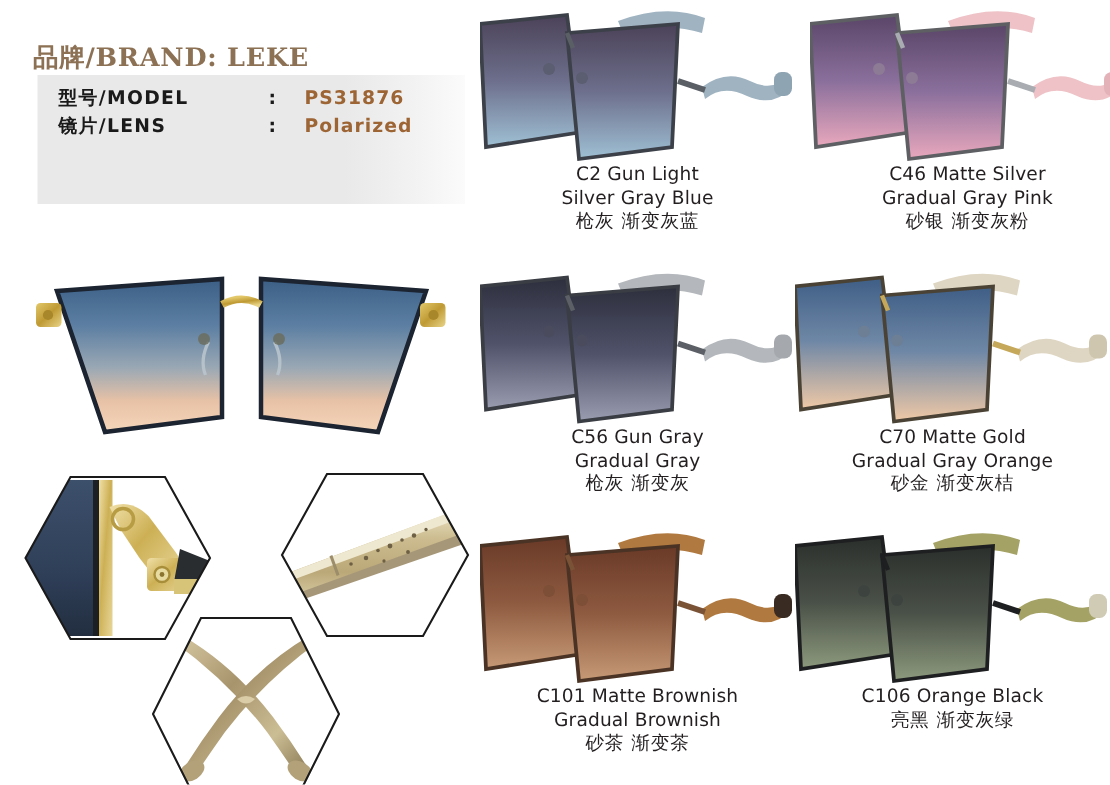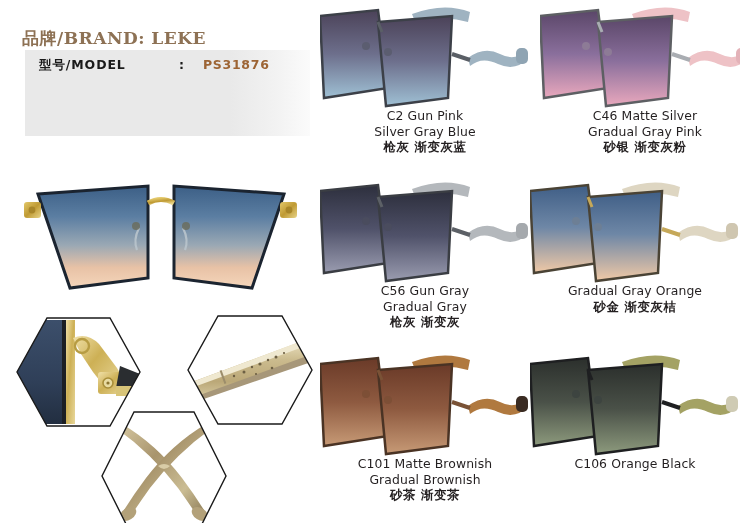--- a/index.html
+++ b/index.html
@@ -115,34 +115,37 @@
   }
   .cap-line1, .cap-line2 {
     font-size: 12.4px;
     line-height: 15.5px;
     font-weight: 500;
     letter-spacing: 0.1px;
   }
   .cap-cn {
     font-size: 12.4px;
     line-height: 16px;
-    font-weight: 700;
+    font-weight: 400;
     letter-spacing: 0.6px;
   }
 </style>
 </head>
 <body>
 
 <div id="left-column">
 
   <div id="brand-title">品牌/BRAND: LEKE</div>
 
   <div id="spec-box">
     <div class="spec-row wide">
       <span class="spec-label">型号/MODEL</span><span class="spec-colon">:</span><span class="spec-value">PS31876</span>
+    </div>
+    <div class="spec-row wide">
+      <span class="spec-label">镜片/LENS</span><span class="spec-colon">:</span><span class="spec-value">Polarized</span>
     </div>
   </div>
 
   <div id="hero-glasses">
     <svg width="305" height="155" viewBox="0 0 305 155">
       <defs>
         <linearGradient id="heroLens" x1="0" y1="0" x2="0" y2="1">
           <stop offset="0%" stop-color="#3c5f86"></stop>
           <stop offset="30%" stop-color="#5b7ea2"></stop>
           <stop offset="58%" stop-color="#9aa8b4"></stop>
@@ -298,21 +301,21 @@
         <rect x="196" y="46" width="12" height="16" rx="5" fill="#8fa4b3"></rect>
         <path d="M0,14 L58,8 L68,86 L4,96 Z" fill="url(#lensA0)" stroke="#3c4048" stroke-width="2.5"></path>
         <path d="M58,20 L132,14 L128,96 L66,104 Z" fill="url(#lensA0)" stroke="#3c4048" stroke-width="2.5"></path>
         <path d="M58,20 L62,30" stroke="#5a5f66" stroke-width="3"></path>
         <path d="M132,52 L150,58" stroke="#5a5f66" stroke-width="4"></path>
         <circle cx="46" cy="44" r="4" fill="#5b5d70"></circle>
         <circle cx="68" cy="50" r="4" fill="#5b5d70"></circle>
       </svg>
     </div>
     <div class="product-caption">
-      <div class="cap-line1">C2 Gun Pink</div>
+      <div class="cap-line1">C2 Gun Light</div>
       <div class="cap-line2">Silver Gray Blue</div>
       <div class="cap-cn">枪灰 渐变灰蓝</div>
     </div>
   </div>
 
   <div class="product-cell" style="left:220px; top:2px;">
     <div class="product-photo">
       <svg width="210" height="108" viewBox="0 0 210 108">
         <defs>
           <linearGradient id="lensA1" x1="0" y1="0" x2="0" y2="1">
@@ -382,20 +385,21 @@
         <rect x="196" y="46" width="12" height="16" rx="5" fill="#cfc6b0"></rect>
         <path d="M0,14 L58,8 L68,86 L4,96 Z" fill="url(#lensA3)" stroke="#4a4335" stroke-width="2.5"></path>
         <path d="M58,20 L132,14 L128,96 L66,104 Z" fill="url(#lensA3)" stroke="#4a4335" stroke-width="2.5"></path>
         <path d="M58,20 L62,30" stroke="#c5a859" stroke-width="3"></path>
         <path d="M132,52 L150,58" stroke="#c5a859" stroke-width="4"></path>
         <circle cx="46" cy="44" r="4" fill="#6d7f95"></circle>
         <circle cx="68" cy="50" r="4" fill="#6d7f95"></circle>
       </svg>
     </div>
     <div class="product-caption">
+      <div class="cap-line1">C70 Matte Gold</div>
       <div class="cap-line2">Gradual Gray Orange</div>
       <div class="cap-cn">砂金 渐变灰桔</div>
     </div>
   </div>
 
   <div class="product-cell" style="left:0px; top:350px;">
     <div class="product-photo">
       <svg width="210" height="108" viewBox="0 0 210 108">
         <defs>
           <linearGradient id="lensA4" x1="0" y1="0" x2="0" y2="1">
@@ -438,16 +442,17 @@
         <path d="M0,14 L58,8 L68,86 L4,96 Z" fill="url(#lensA5)" stroke="#1e1f21" stroke-width="2.5"></path>
         <path d="M58,20 L132,14 L128,96 L66,104 Z" fill="url(#lensA5)" stroke="#1e1f21" stroke-width="2.5"></path>
         <path d="M58,20 L62,30" stroke="#1e1f21" stroke-width="3"></path>
         <path d="M132,52 L150,58" stroke="#1e1f21" stroke-width="4"></path>
         <circle cx="46" cy="44" r="4" fill="#3d4440"></circle>
         <circle cx="68" cy="50" r="4" fill="#3d4440"></circle>
       </svg>
     </div>
     <div class="product-caption">
       <div class="cap-line1">C106 Orange Black</div>
+      <div class="cap-cn">亮黑 渐变灰绿</div>
     </div>
   </div>
 
 </div>
 
 </body></html>

